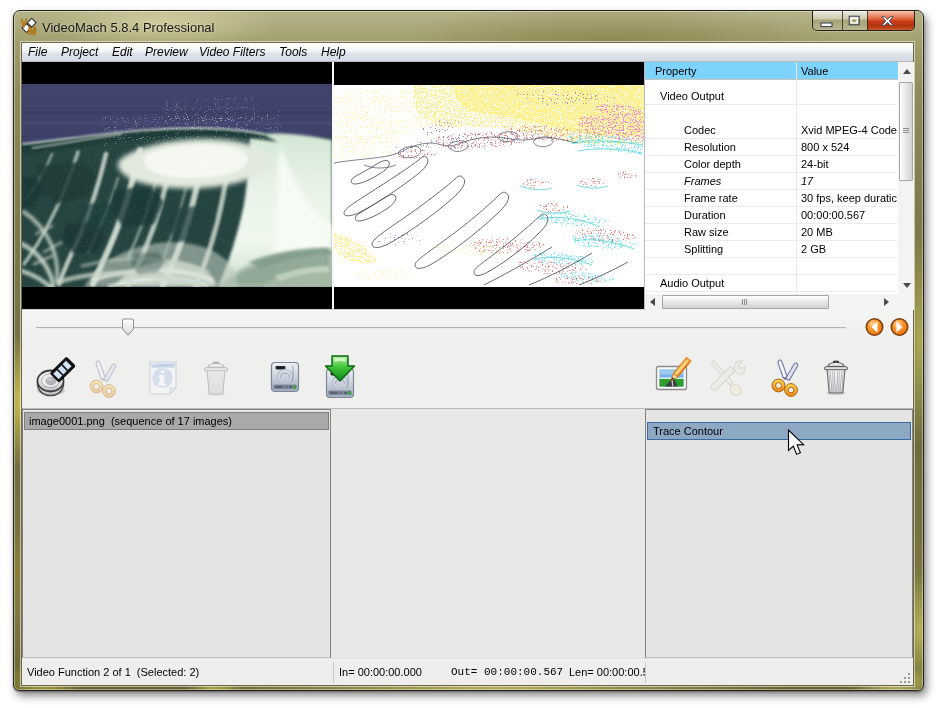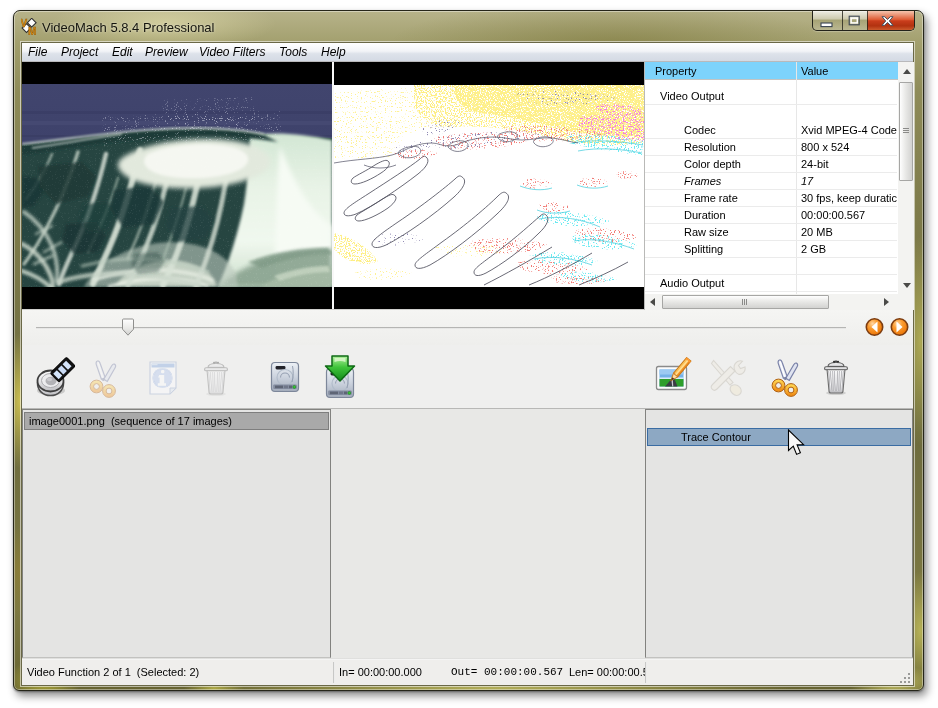--- a/index.html
+++ b/index.html
@@ -580,21 +580,21 @@
 </svg>
 <svg class="abs" style="left:816px; top:357px;" width="42" height="42" viewBox="0 0 42 42">
   <use href="#ic-trash"></use>
 </svg>
 </div>
 
   <div class="lpanel" id="lp1">
     <div class="lrow lrow-gray" style="top:2px;"><span style="margin-left:4px;">image0001.png&nbsp; (sequence of 17 images)</span></div>
   </div>
   <div class="lpanel" id="lp3">
-    <div class="lrow lrow-blue" style="top:18px;padding-left:28px;"><span style="margin-left:5px;">Trace Contour</span></div>
+    <div class="lrow lrow-blue" style="top:12px;"><span style="margin-left:5px;">Trace Contour</span></div>
   </div>
 
   <svg class="abs" style="left:787px; top:429px;" width="22" height="30" viewBox="0 0 22 30">
     <path d="M1.5,1 L1.5,21.5 L6.3,17.2 L9.6,25.4 L13.4,23.8 L10.1,15.9 L16.6,15.7 Z" fill="#f8f8f8" stroke="#000" stroke-width="1.1"></path>
   </svg>
 
   <div class="abs" id="sb-div"></div>
   <div class="abs" id="statusbar"></div>
   <div class="st" style="left:27px;">Video Function 2 of 1&nbsp; (Selected: 2)</div>
   <div class="stsep" style="left:333px;"></div>

